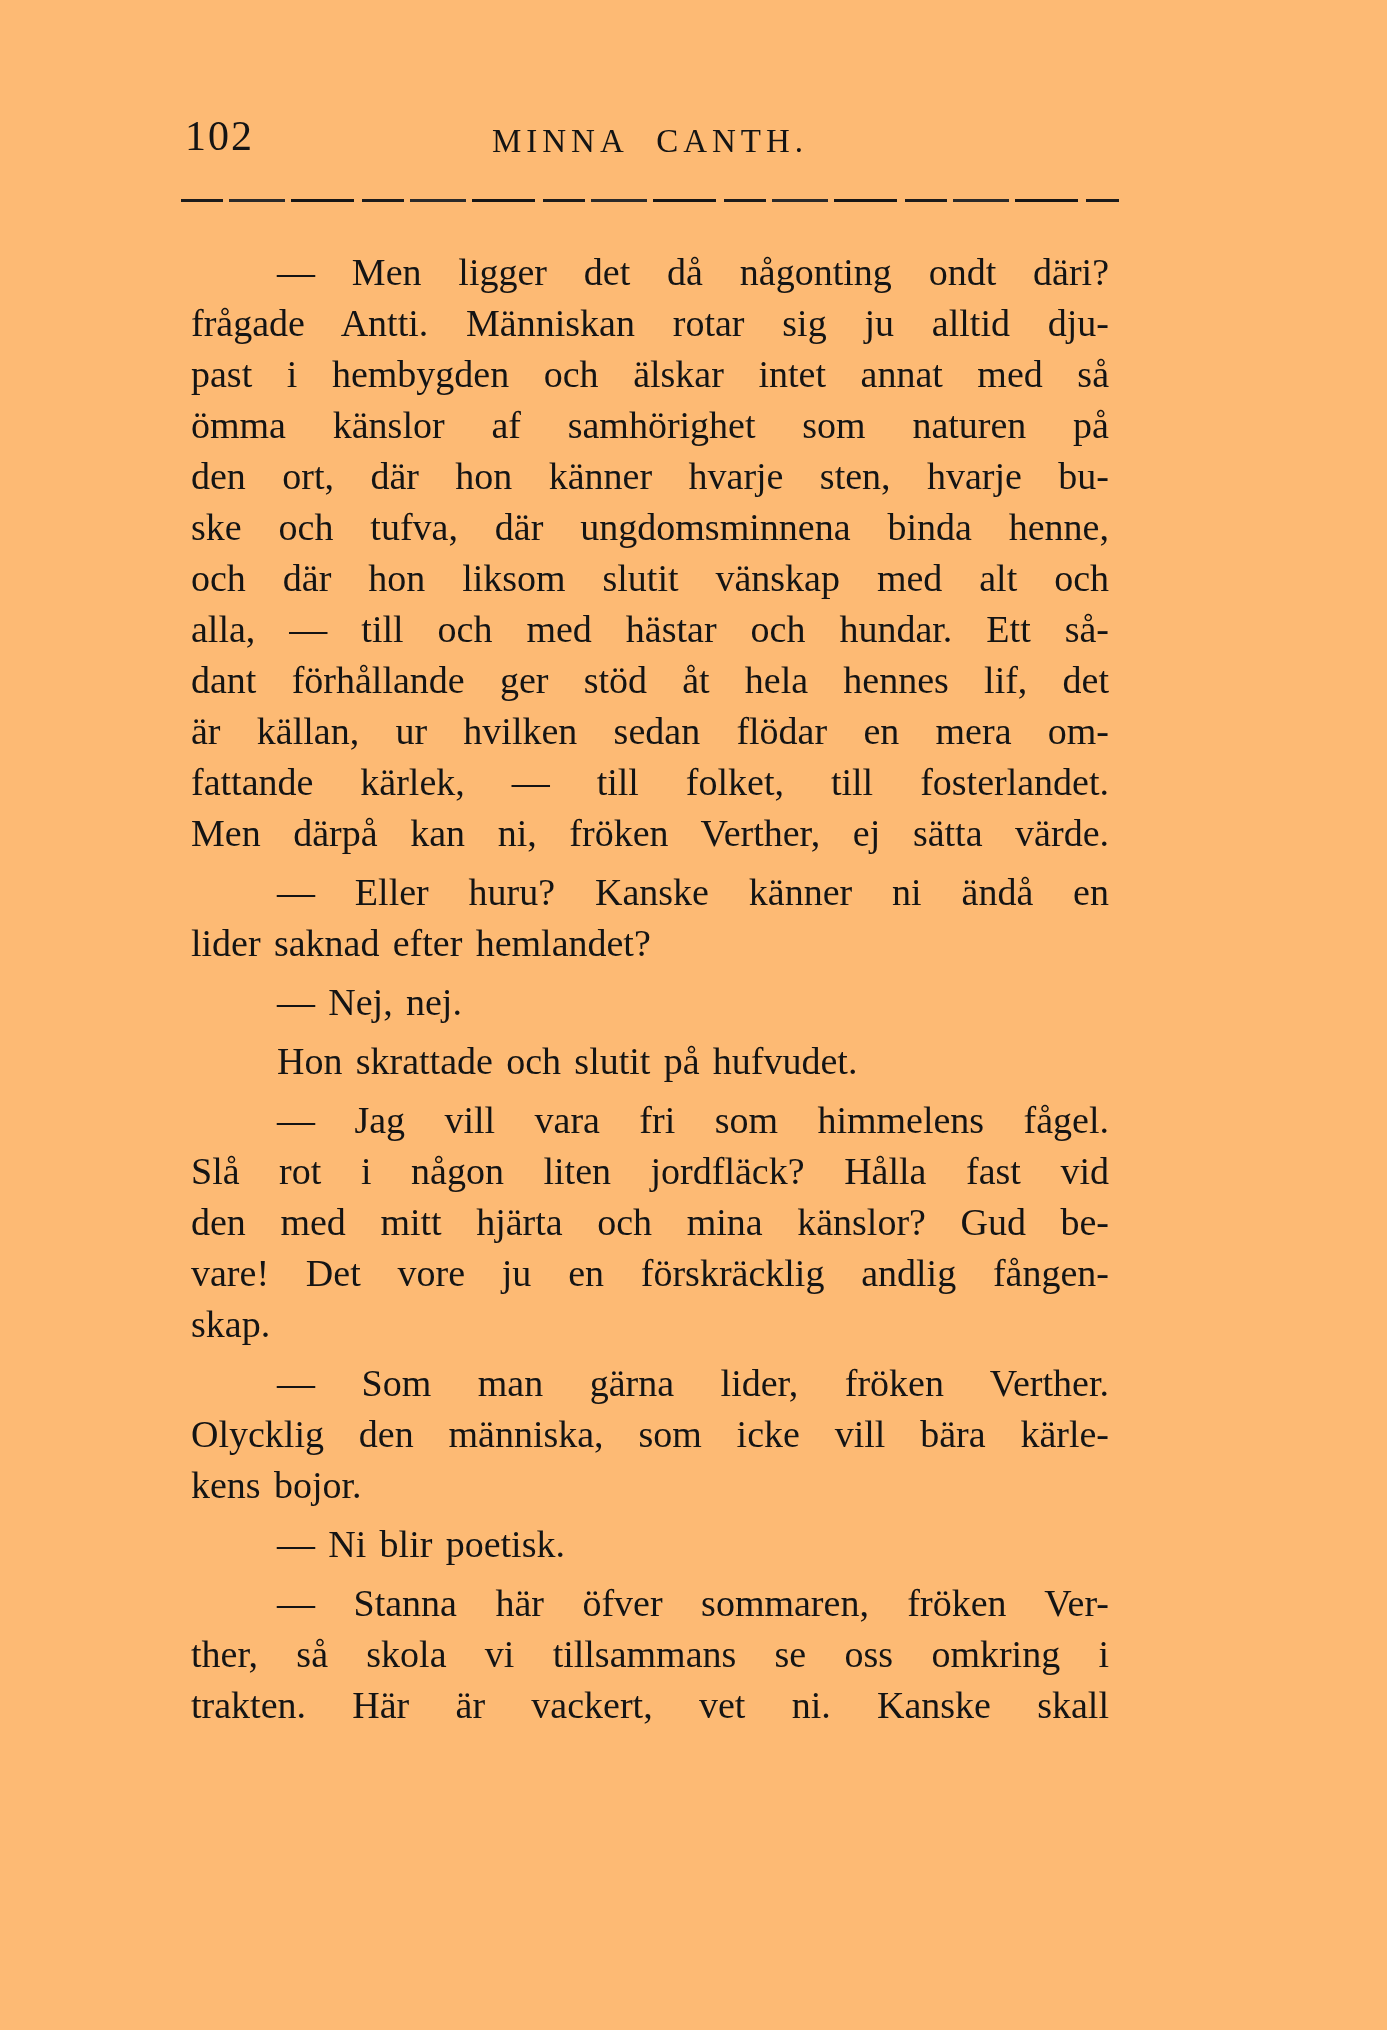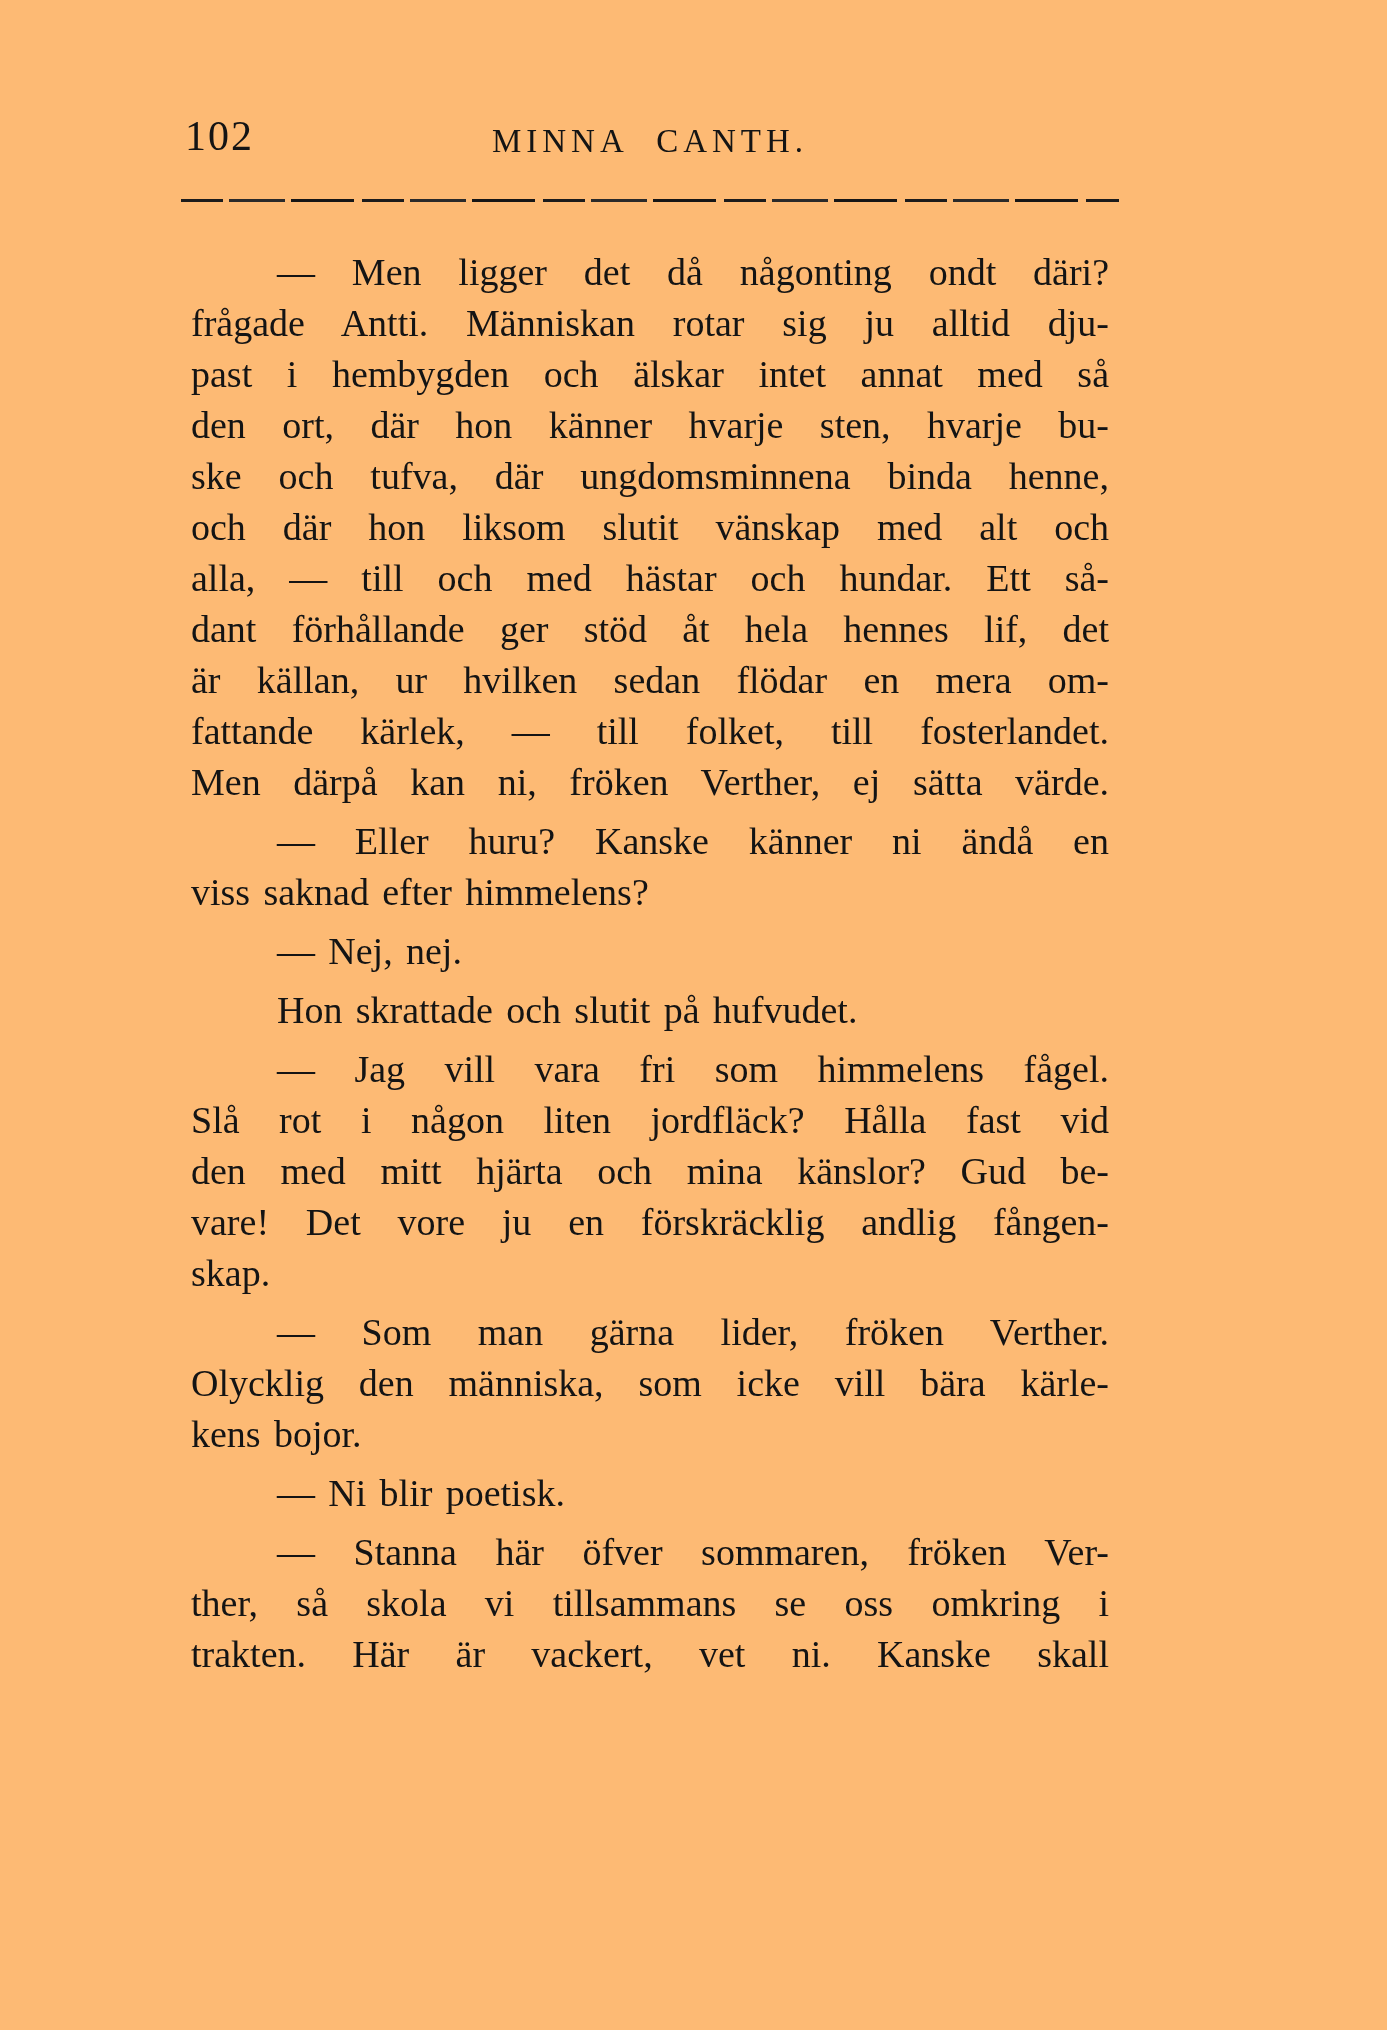--- a/index.html
+++ b/index.html
@@ -90,34 +90,35 @@
   </header>
 
   <div class="header-rule"></div>
 
   <main class="page-text">
 
     <p class="para">
       <span class="ln ind">— Men ligger det då någonting ondt däri?</span>
       <span class="ln">frågade Antti. Människan rotar sig ju alltid dju-</span>
       <span class="ln">past i hembygden och älskar intet annat med så</span>
+      <span class="ln">ömma känslor af samhörighet som naturen på</span>
       <span class="ln">den ort, där hon känner hvarje sten, hvarje bu-</span>
       <span class="ln">ske och tufva, där ungdomsminnena binda henne,</span>
       <span class="ln">och där hon liksom slutit vänskap med alt och</span>
       <span class="ln">alla, — till och med hästar och hundar. Ett så-</span>
       <span class="ln">dant förhållande ger stöd åt hela hennes lif, det</span>
       <span class="ln">är källan, ur hvilken sedan flödar en mera om-</span>
       <span class="ln">fattande kärlek, — till folket, till fosterlandet.</span>
       <span class="ln">Men därpå kan ni, fröken Verther, ej sätta värde.</span>
     </p>
 
 
     <p class="para">
       <span class="ln ind">— Eller huru? Kanske känner ni ändå en</span>
-      <span class="ln l">viss saknad efter himmelens?</span>
+      <span class="ln l">lider saknad efter hemlandet?</span>
     </p>
 
     <p class="para">
       <span class="ln l ind">— Nej, nej.</span>
     </p>
 
     <p class="para">
       <span class="ln l ind">Hon skrattade och slutit på hufvudet.</span>
     </p>
 

